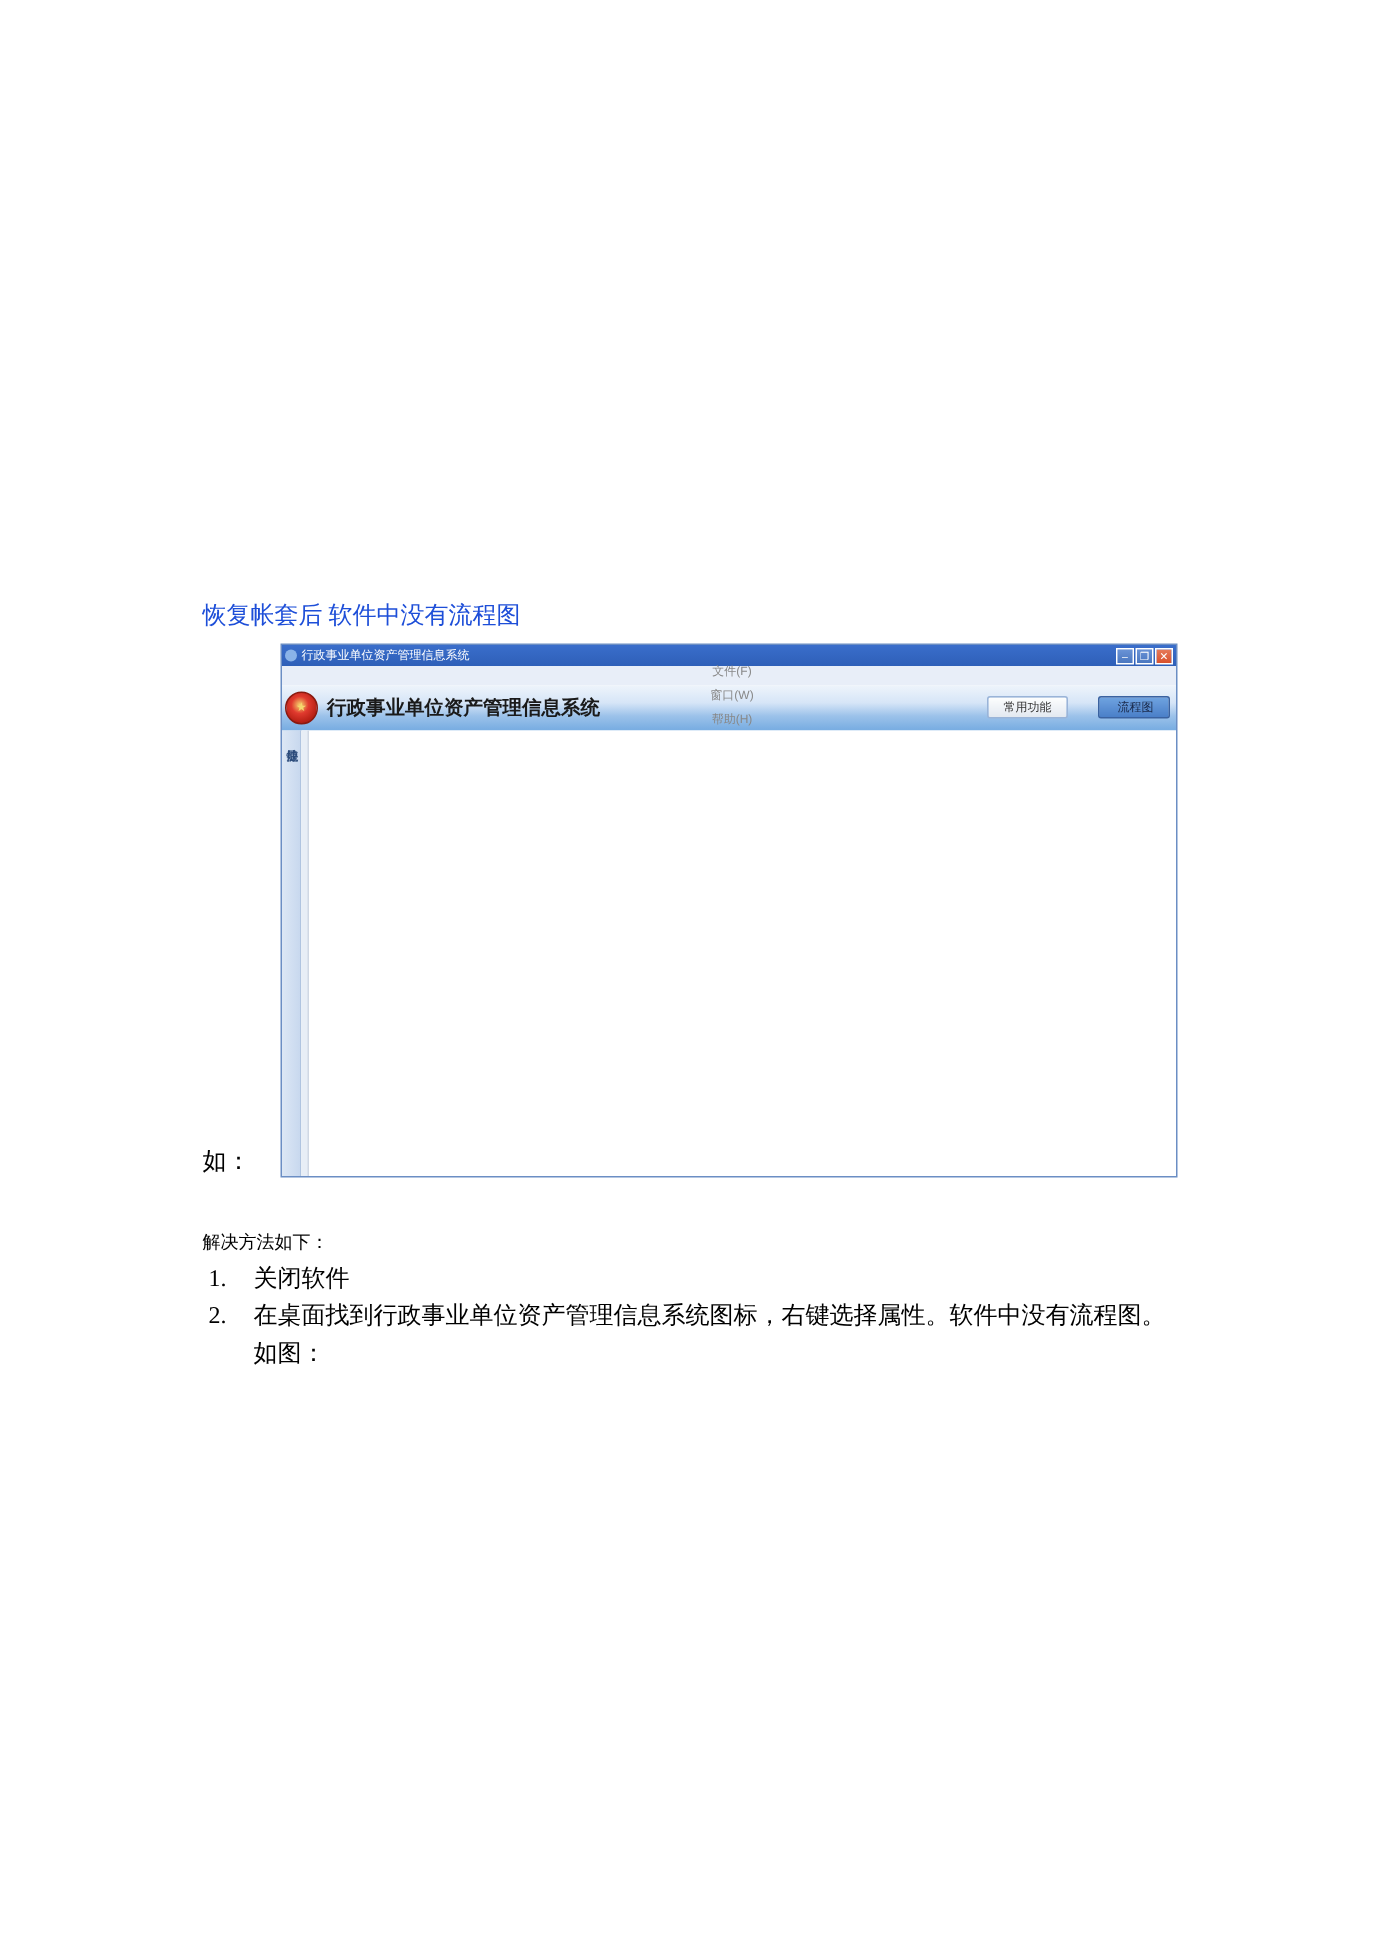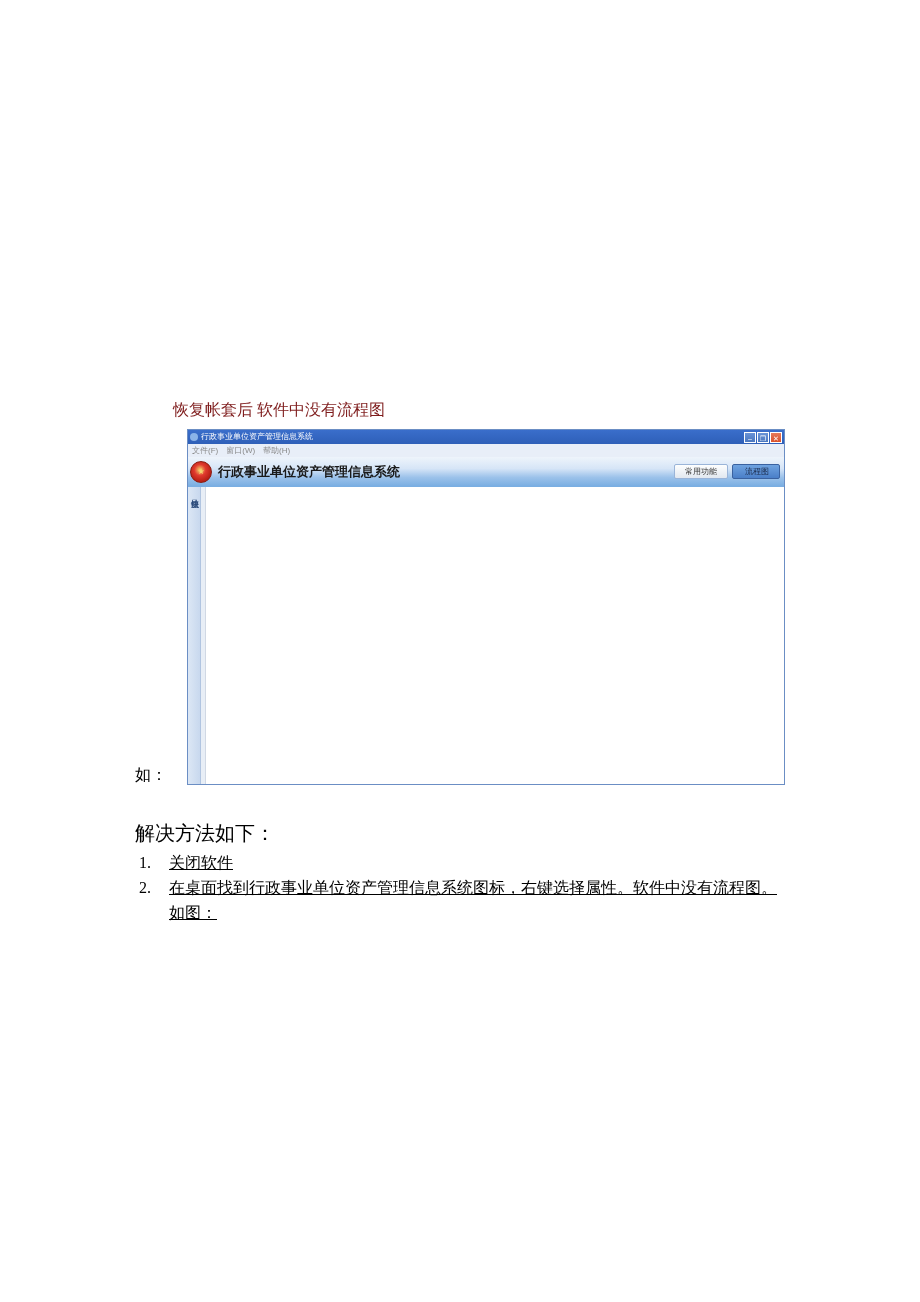--- a/index.html
+++ b/index.html
@@ -9,23 +9,22 @@
       background: #ffffff;
       font-family: "SimSun", "宋体", serif;
       width: 920px;
     }
     .page {
       padding: 0 135px;
       padding-top: 400px;
     }
     .heading {
       font-size: 16px;
-      color: #7f1d1d;
+      color: #1d4ed8;
       margin-bottom: 8px;
-      margin-left: 38px;
     }
     .screenshot-row {
       display: flex;
       align-items: flex-end;
       margin-bottom: 35px;
     }
     .label-left {
       font-size: 16px;
       color: #000;
       margin-right: 6px;
@@ -82,20 +81,21 @@
     .win-btn.close {
       background: linear-gradient(to bottom, #e67a5a, #d9512c);
     }
     .menubar {
       height: 13px;
       background: #e8eef8;
       display: flex;
       align-items: center;
       gap: 8px;
       padding-left: 4px;
+      flex-direction: column;
     }
     .menuitem {
       font-size: 8px;
       color: #888;
       line-height: 1;
     }
     .header-band {
       height: 30px;
       background: linear-gradient(to bottom, #eef4fb 0%, #d6e5f7 40%, #9cc2ea 70%, #7aaee2 100%);
       display: flex;
@@ -127,21 +127,21 @@
       font-size: 8px;
     }
     .app-title {
       font-size: 13px;
       font-weight: bold;
       color: #1a1a1a;
       font-family: "SimHei", "Microsoft YaHei", sans-serif;
     }
     .header-right {
       display: flex;
-      gap: 4px;
+      gap: 20px;
       align-items: center;
     }
     .tab-btn {
       font-size: 8px;
       padding: 2px 10px;
       border: 1px solid #9ab4d8;
       background: linear-gradient(to bottom, #fdfefe, #e2e8f0);
       color: #333;
       border-radius: 2px;
       line-height: 1.2;
@@ -180,35 +180,34 @@
       content: "";
       position: absolute;
       left: 0;
       top: 0;
       bottom: 0;
       width: 4px;
       background: #e8eef6;
       border-right: 1px solid #d0d8e4;
     }
     .solution-heading {
-      font-size: 20px;
+      font-size: 12px;
       color: #000;
       margin-bottom: 4px;
     }
     .solution-list {
       margin: 0;
       padding: 0 0 0 20px;
       list-style: decimal;
     }
     .solution-list li {
       font-size: 16px;
       color: #000;
       line-height: 1.55;
       padding-left: 14px;
-      text-decoration: underline;
     }
   </style>
 </head>
 <body>
 
 <div class="page">
 
   <div class="heading">恢复帐套后  软件中没有流程图</div>
 
   <div class="screenshot-row">

